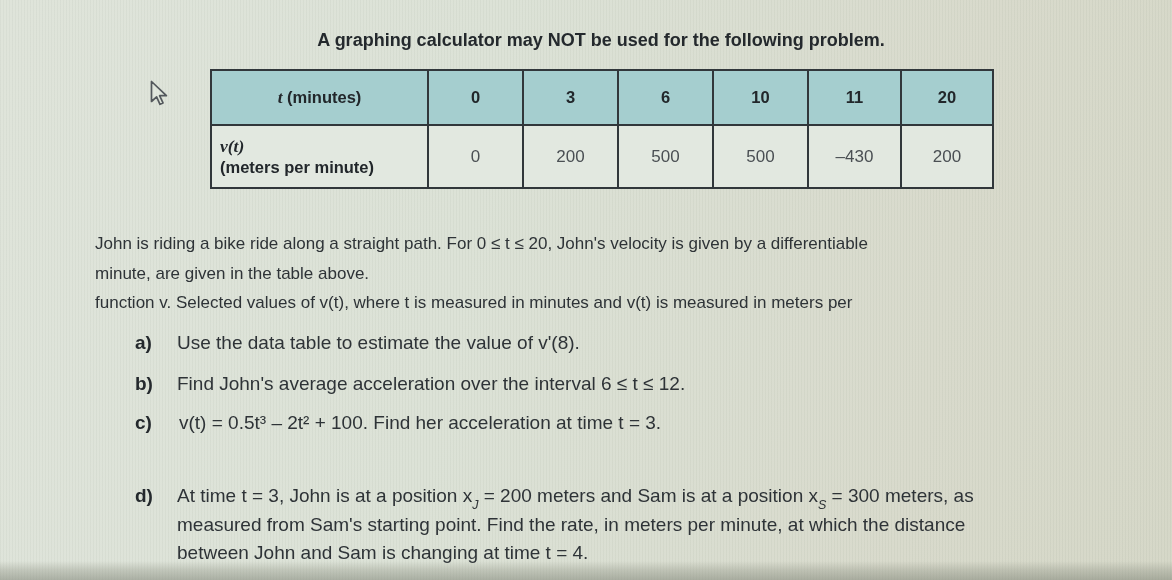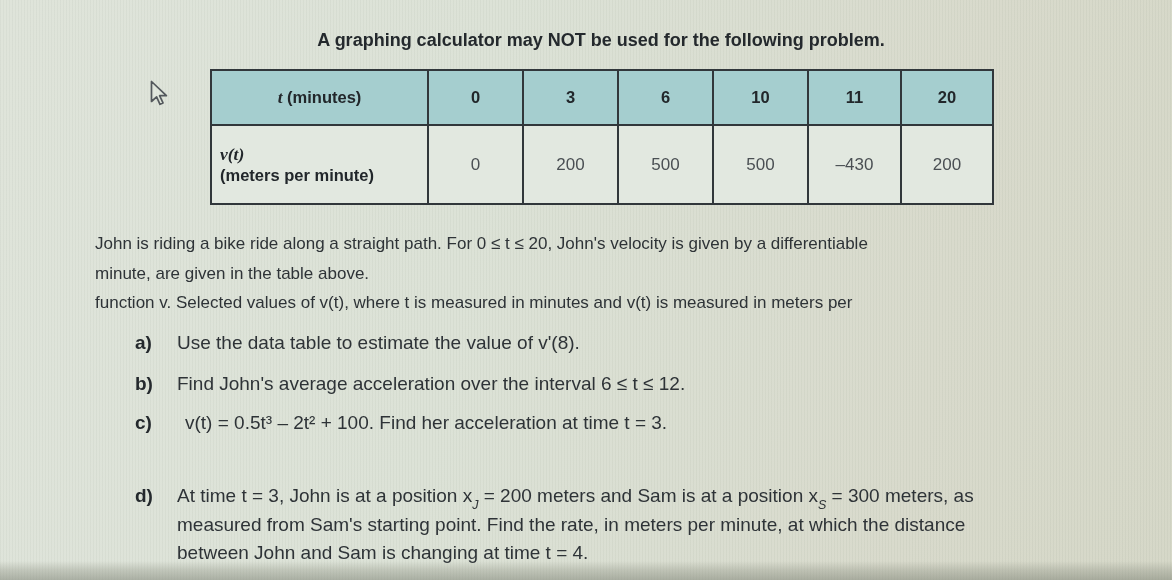--- a/index.html
+++ b/index.html
@@ -36,37 +36,37 @@
     height:53px;
     text-align:center;font-weight:bold;font-size:16.5px;color:#22272b;
   }
   tr.vals td{
     background:#e2e8e0;
     height:53px;
     text-align:center;font-size:17px;color:#4a4f53;
   }
   tr.vals td.label-cell{
     text-align:left;font-weight:bold;font-size:16.5px;color:#22272b;
-    line-height:21px;padding:12px 8px;
+    line-height:21px;padding:4px 8px;
   }
   .mathvar{
     font-family:"Liberation Serif","DejaVu Serif",serif;
     font-style:italic;font-weight:bold;font-size:1.06em;
   }
   .para{
     position:absolute;left:95px;top:229px;
     font-size:17px;line-height:29.5px;white-space:nowrap;
     color:#2e3337;
   }
   .item{
     position:absolute;left:135px;display:flex;
     font-size:19px;line-height:28.5px;white-space:nowrap;color:#2e3337;
   }
   .item .lbl{font-weight:bold;width:42px;flex:0 0 42px;color:#24292d;}
-  .item .lines .indent{margin-left:8px;}
+  .item .lines .indent{margin-left:2px;}
   sub.msub{
     font-size:12.5px;font-style:italic;
     position:relative;top:2px;line-height:0;
   }
   .cursor{position:absolute;left:150px;top:80px;}
   .bottom-edge{
     position:absolute;left:0;right:0;bottom:0;height:19px;
     background:linear-gradient(180deg,rgba(160,165,150,0) 0%,rgba(150,154,140,0.38) 45%,rgba(128,133,120,0.55) 100%);
   }
 </style>

